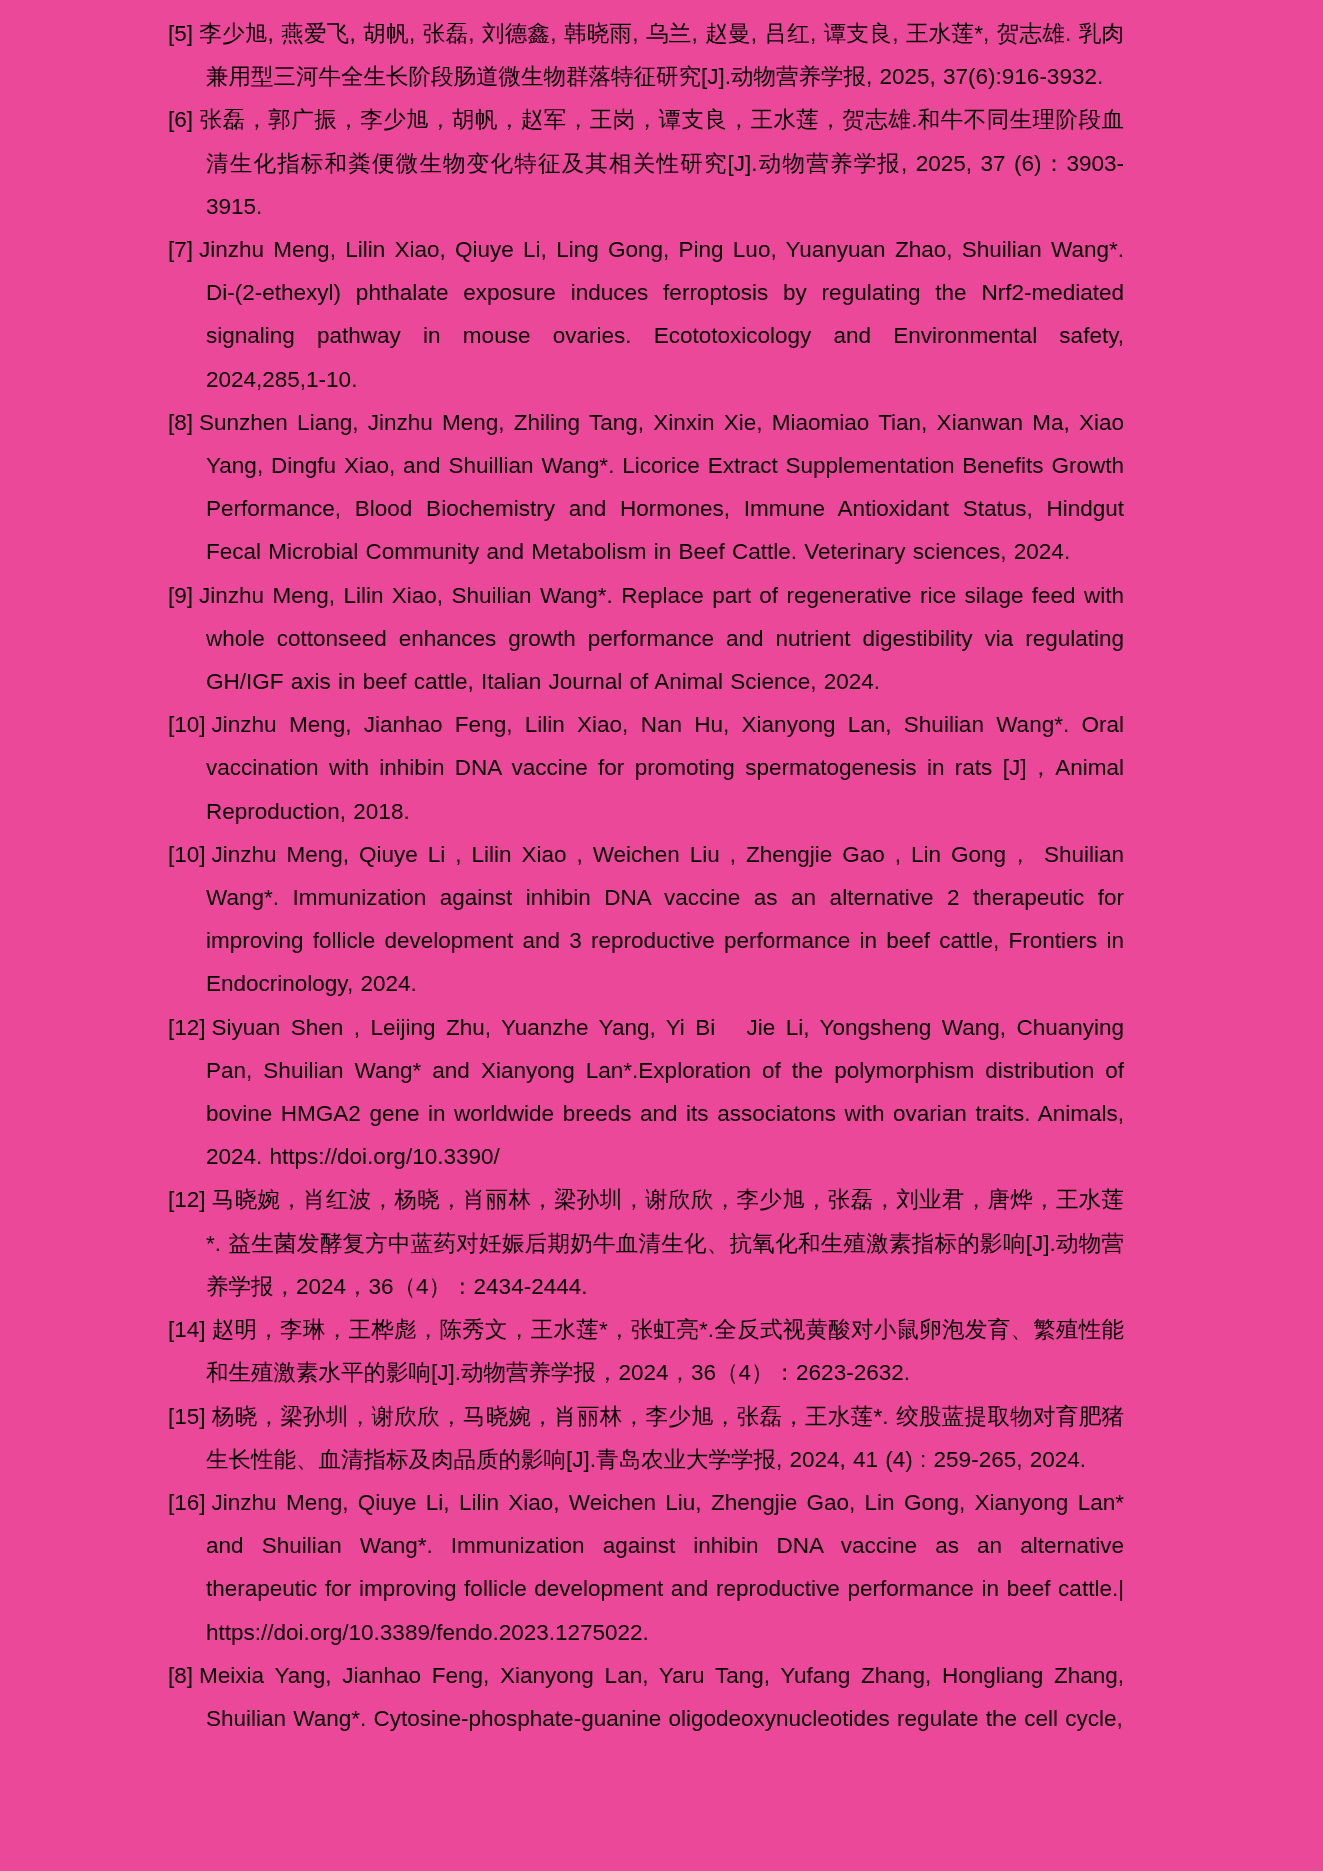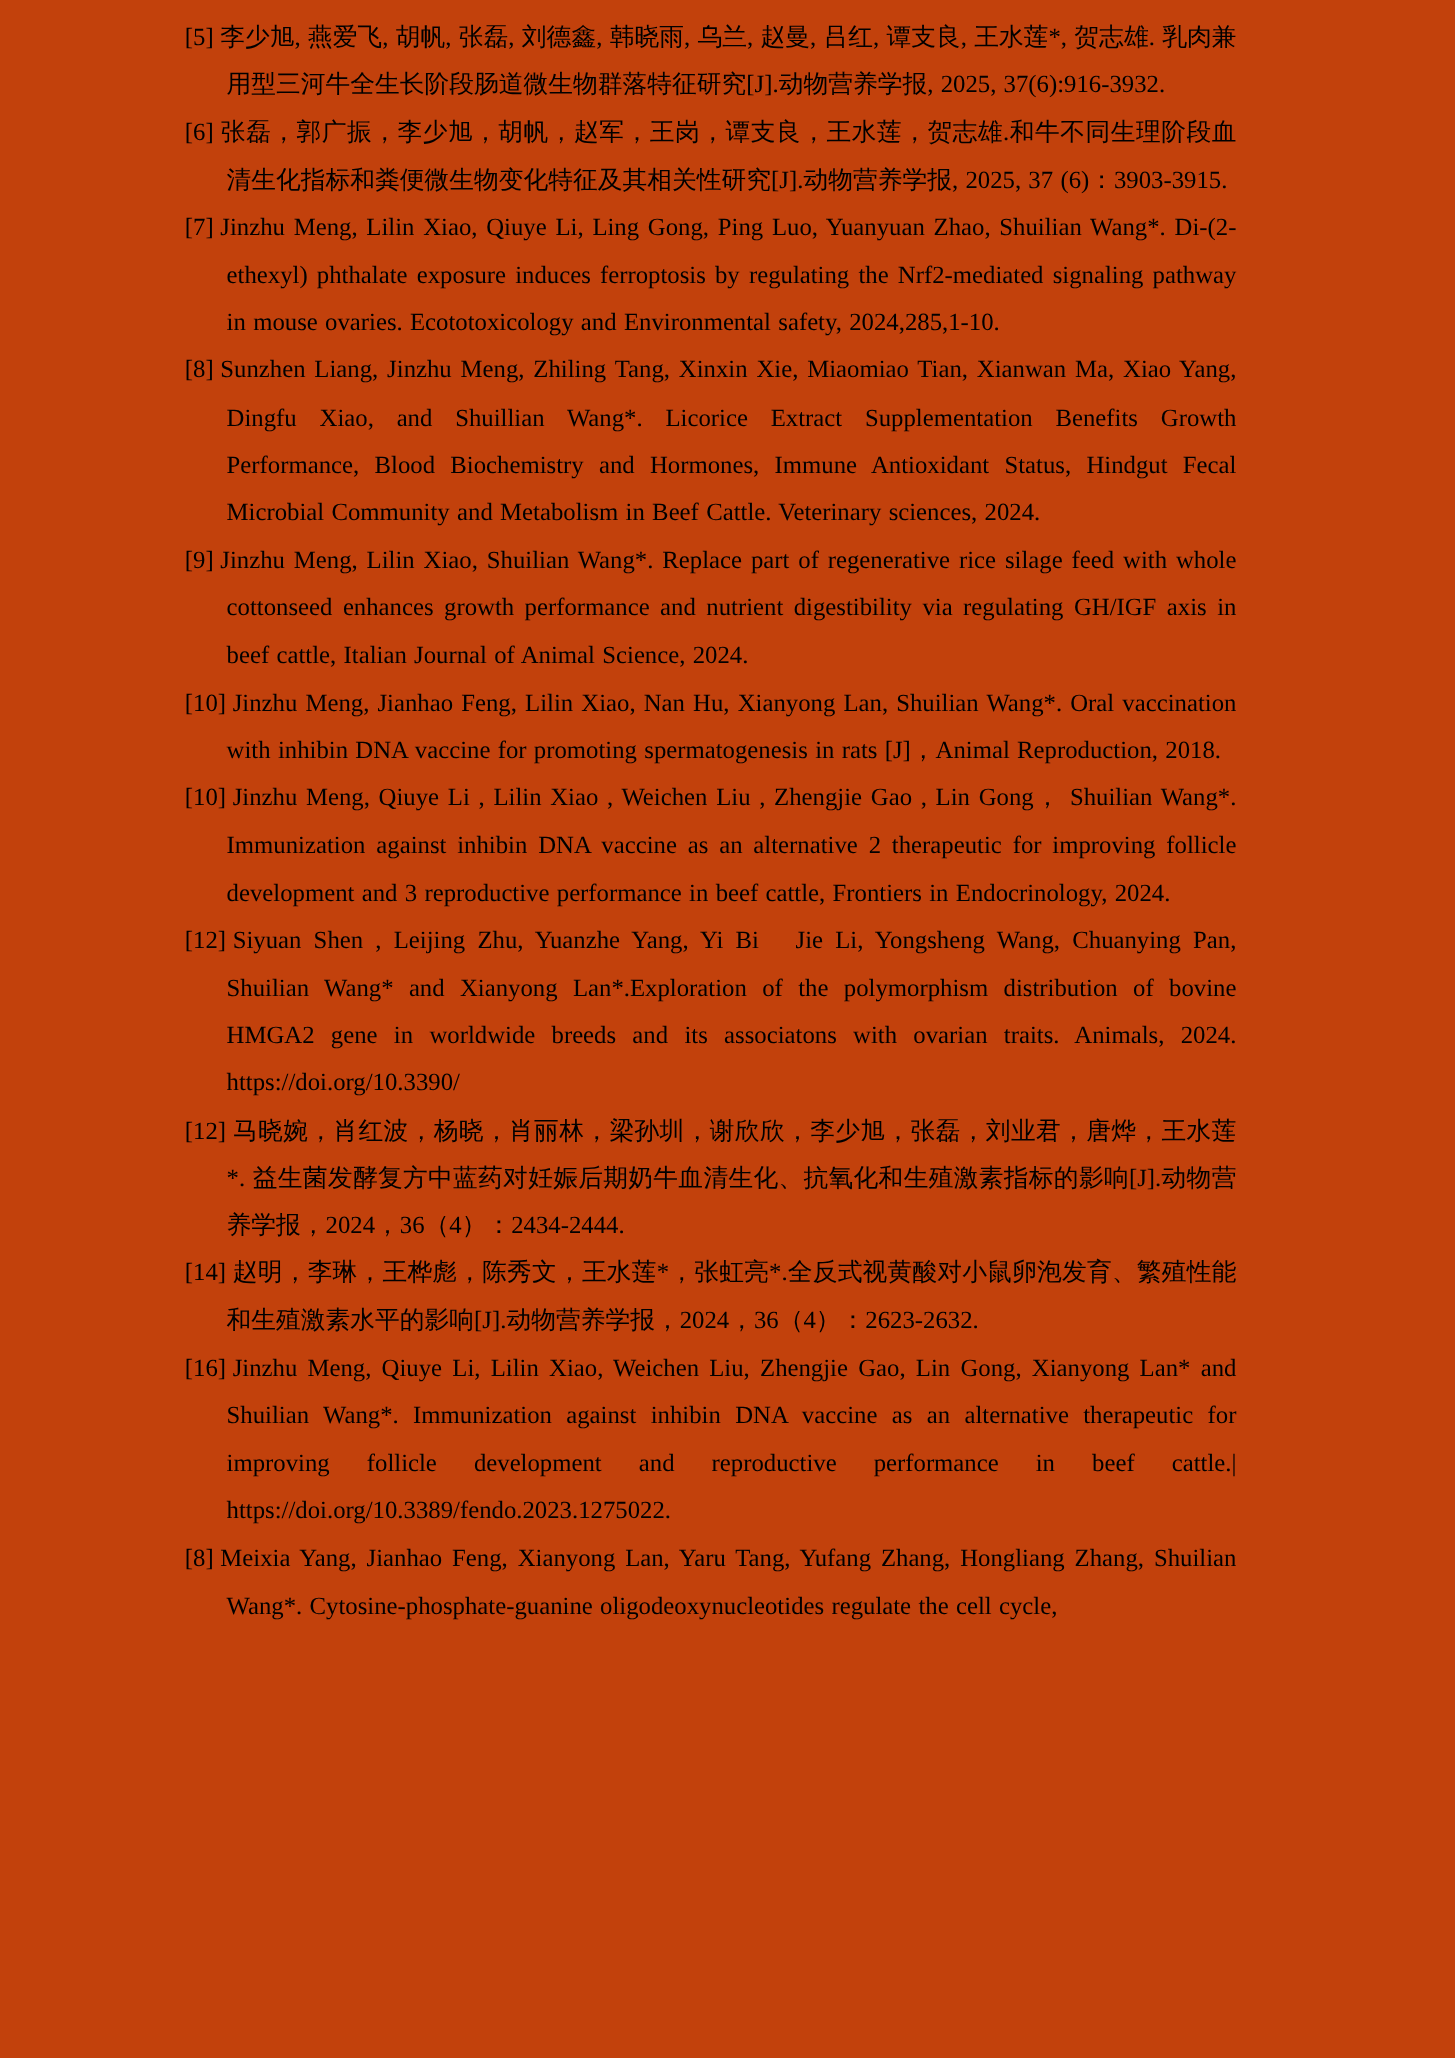--- a/index.html
+++ b/index.html
@@ -4,23 +4,23 @@
 <style>
   html, body {
     margin: 0;
     padding: 0;
     background: #ffffff;
   }
   .page {
     position: relative;
     width: 1323px;
     height: 1871px;
-    background: #c2410c;
+    background: #ec4899;
     overflow: hidden;
-    font-family: Liberation Serif, serif;
+    font-family: Liberation Sans, sans-serif;
     color: #000000;
   }
   .refs {
     position: absolute;
     left: 168px;
     top: 12px;
     width: 956px;
   }
   .ref {
     margin: 0;
@@ -58,19 +58,20 @@
     <p class="ref"><span class="ref-num">[10]</span><span class="ref-body">Jinzhu Meng, Jianhao Feng, Lilin Xiao, Nan Hu, Xianyong Lan, Shuilian Wang*. Oral vaccination with inhibin DNA vaccine for promoting spermatogenesis in rats [J]，Animal Reproduction, 2018.</span></p>
 
     <p class="ref"><span class="ref-num">[10]</span><span class="ref-body">Jinzhu Meng, Qiuye Li , Lilin Xiao , Weichen Liu , Zhengjie Gao , Lin Gong， Shuilian Wang*. Immunization against inhibin DNA vaccine as an alternative 2 therapeutic for improving follicle development and 3 reproductive performance in beef cattle, Frontiers in Endocrinology, 2024.</span></p>
 
     <p class="ref"><span class="ref-num">[12]</span><span class="ref-body">Siyuan Shen , Leijing Zhu, Yuanzhe Yang, Yi Bi&nbsp;&nbsp;&nbsp;Jie Li, Yongsheng Wang, Chuanying Pan, Shuilian Wang* and Xianyong Lan*.Exploration of the polymorphism distribution of bovine HMGA2 gene in worldwide breeds and its associatons with ovarian traits. Animals, 2024. https://doi.org/10.3390/</span></p>
 
     <p class="ref"><span class="ref-num">[12]</span><span class="ref-body">马晓婉，肖红波，杨晓，肖丽林，梁孙圳，谢欣欣，李少旭，张磊，刘业君，唐烨，王水莲*. 益生菌发酵复方中蓝药对妊娠后期奶牛血清生化、抗氧化和生殖激素指标的影响[J].动物营养学报，2024，36（4）：2434-2444.</span></p>
 
     <p class="ref"><span class="ref-num">[14]</span><span class="ref-body">赵明，李琳，王桦彪，陈秀文，王水莲*，张虹亮*.全反式视黄酸对小鼠卵泡发育、繁殖性能和生殖激素水平的影响[J].动物营养学报，2024，36（4）：2623-2632.</span></p>
 
+    <p class="ref"><span class="ref-num">[15]</span><span class="ref-body">杨晓，梁孙圳，谢欣欣，马晓婉，肖丽林，李少旭，张磊，王水莲*. 绞股蓝提取物对育肥猪生长性能、血清指标及肉品质的影响[J].青岛农业大学学报, 2024, 41 (4) : 259-265, 2024.</span></p>
 
     <p class="ref"><span class="ref-num">[16]</span><span class="ref-body">Jinzhu Meng, Qiuye Li, Lilin Xiao, Weichen Liu, Zhengjie Gao, Lin Gong, Xianyong Lan* and Shuilian Wang*. Immunization against inhibin DNA vaccine as an alternative therapeutic for improving follicle development and reproductive performance in beef cattle.| https://doi.org/10.3389/fendo.2023.1275022.</span></p>
 
     <p class="ref"><span class="ref-num">[8]</span><span class="ref-body">Meixia Yang, Jianhao Feng, Xianyong Lan, Yaru Tang, Yufang Zhang, Hongliang Zhang, Shuilian Wang*. Cytosine-phosphate-guanine oligodeoxynucleotides regulate the cell cycle,</span></p>
 
   </div>
 </div>
 
 </body></html>

